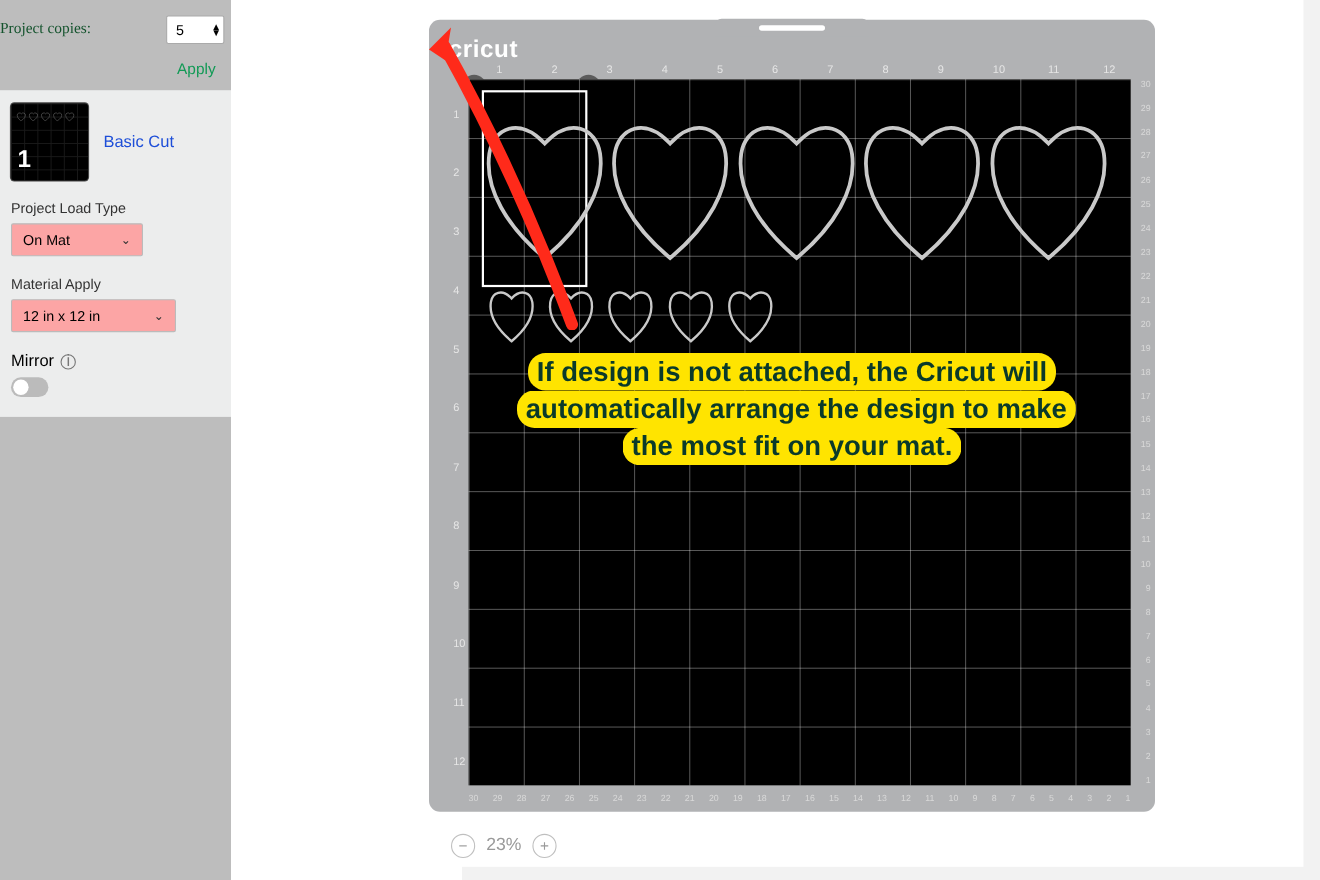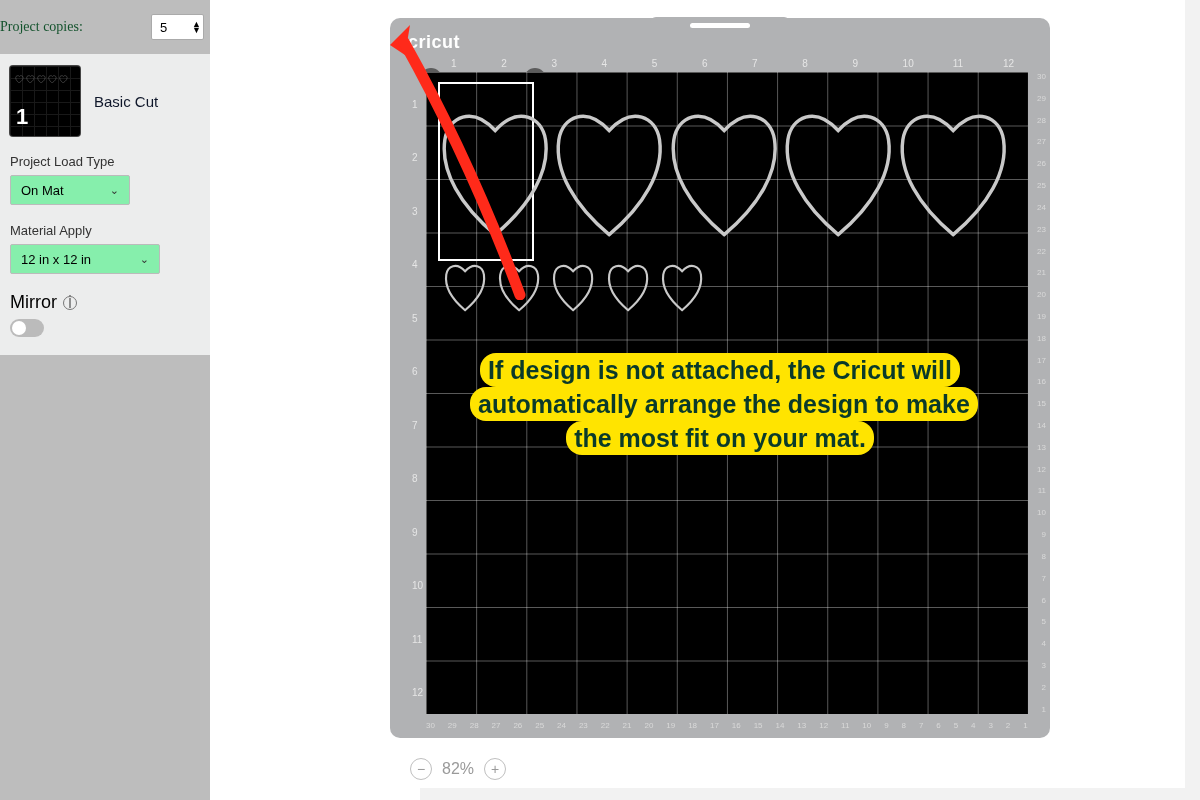--- a/index.html
+++ b/index.html
@@ -13,37 +13,37 @@
   .spinners { display:flex; flex-direction:column; line-height:6px; font-size:9px; cursor:pointer; color:#000; padding-left:4px;}
   .apply-row { text-align:right; padding: 0 14px 10px 0;}
   .apply-link { color: #129a56; font-size:14px; cursor:pointer;}
   .sidebar-panel { background: #eceded; padding: 12px 10px 18px 10px; }
   .mat-row { display:flex; align-items:center; gap:14px;}
   .thumb { width:70px; height:70px; background:#000; border-radius:3px; position:relative; overflow:hidden; box-shadow:0 0 0 1px #444;}
   .thumb .grid { position:absolute; inset:0; background-image:linear-gradient(#555 1px,transparent 1px),linear-gradient(90deg,#555 1px,transparent 1px); background-size:12px 12px; opacity:.3;}
   .thumb .num { position:absolute; left:6px; bottom:6px; color:#fff; font-weight:700; font-size:22px;}
   .thumb .tiny-hearts { position:absolute; top:4px; left:4px; display:flex; gap:1px;}
   .thumb .tiny-hearts span { width:10px; height:10px;}
-  .mat-label { font-size:15px; color:#0f172a;}
+  .mat-label { font-size:15px; color:#1d4ed8;}
   .field-label { font-size:13px; color:#333; margin-top:18px;}
-  .select { margin-top:6px; background:#86efac; border:1px solid #bbb; border-radius:2px; height:30px; display:flex; align-items:center; padding:0 10px; font-size:13px; justify-content:space-between; cursor:pointer; width:120px;}
+  .select { margin-top:6px; background:#fca5a5; border:1px solid #bbb; border-radius:2px; height:30px; display:flex; align-items:center; padding:0 10px; font-size:13px; justify-content:space-between; cursor:pointer; width:120px;}
   .select.wide { width:150px;align-items:center;}
   .chev { font-size:11px; color:#333;}
   .mirror-row { display:flex; align-items:center; gap:6px; margin-top:18px;}
-  .mirror-row span { font-size:18px;text-align:right;}
+  .mirror-row span { font-size:15px;text-align:right;}
   .info-icon { width:14px; height:14px; border:1px solid #777; border-radius:50%; display:inline-flex; align-items:center; justify-content:center; font-size:10px; color:#777;}
   .toggle { margin-top:6px; width:34px; height:18px; border-radius:9px; background:#bbb; position:relative; cursor:pointer;}
   .toggle::after { content:""; position:absolute; left:2px; top:2px; width:14px; height:14px; background:#fff; border-radius:50%;}
 
   .main { flex:1; position:relative; background:#fff; overflow:hidden;}
   .mat-wrap { position:absolute; left:180px; top:18px; width:660px; }
   .mat-tab { position:absolute; top:-1px; left:50%; transform:translateX(-50%); width:140px; height:16px; background:#b1b2b4; border-radius:6px 6px 0 0; z-index:2;}
   .mat-tab::after{content:"";position:absolute;left:50%;top:6px;transform:translateX(-50%);width:60px;height:5px;background:#fff;border-radius:3px;}
   .mat-body { width:660px; height:720px; background:#b1b2b4; border-radius:10px; padding:14px 18px 18px 18px; position:relative;}
-  .brand { color:#fff; font-weight:600; font-size:18px; letter-spacing:0.5px;}
+  .brand { color:#fff; font-weight:600; font-size:22px; letter-spacing:0.5px;}
   .ruler-top { position:absolute; left:36px; right:22px; top:40px; height:14px; }
   .ruler-top .tick, .ruler-left .tick { position:absolute; color:#e6e6e6; font-size:10px;}
   .ruler-left { position:absolute; top:54px; left:22px; bottom:24px; width:14px;}
   .cut-area { position:absolute; left:36px; top:54px; right:22px; bottom:24px; background:#000; }
   .grid-lines { position:absolute; inset:0; background-image:
       linear-gradient(rgba(255,255,255,.35) 1px,transparent 1px),
       linear-gradient(90deg,rgba(255,255,255,.35) 1px,transparent 1px);
     background-size: calc(100%/12) calc(100%/12);
   }
   .selection { position:absolute; border:2px solid #fff;}
@@ -51,21 +51,21 @@
   .circ-more { top:50px; left:30px;}
   .circ-reload { top:50px; left:134px;}
   .heart { position:absolute; background:transparent;}
   .heart svg { width:100%; height:100%; display:block;}
   .zoom { position:absolute; left:200px; bottom:20px; color:#9a9a9a; font-size:16px; display:flex; align-items:center; gap:10px;}
   .zbtn { width:22px;height:22px;border:1.5px solid #bfbfbf;border-radius:50%;display:flex;align-items:center;justify-content:center;font-size:14px;cursor:pointer;}
 
   
   .arrow { position:absolute; left:170px; top:20px; width:170px; height:280px; pointer-events:none; z-index:50;}
   
-  .callout-wrap { position:absolute; left:250px; top:320px; width:520px; z-index:60;margin-top:32px;}
+  .callout-wrap { position:absolute; left:250px; top:320px; width:520px; z-index:60;}
   .callout { position:relative; color:#0a3a2a; font-weight:800; font-size:25px; line-height:1.35; text-align:center; padding: 2px 10px;}
   .callout span { background: #ffe400; border-radius: 16px; padding: 3px 8px; box-decoration-break: clone; -webkit-box-decoration-break: clone;}
   .scrollbar-v { position:absolute; right:0; top:0; width:15px; height:100%; background:#f2f2f2;}
   .scrollbar-h { position:absolute; left:210px; right:0; bottom:0; height:12px; background:#f2f2f2;}
   
   .edge-nums{position:absolute;right:4px;top:54px;bottom:24px;width:16px;display:flex;flex-direction:column;justify-content:space-between;}
   .edge-nums span{color:#d9d9d9;font-size:8px;text-align:right;}
   .bot-nums{position:absolute;left:36px;right:22px;bottom:8px;display:flex;justify-content:space-between;}
   .bot-nums span{color:#d9d9d9;font-size:8px;}
 </style>
@@ -73,20 +73,23 @@
 <body>
 
 <div class="app">
   <aside class="sidebar">
     <div class="sidebar-top">
       <span class="pc-label">Project copies:</span>
       <label class="copies-input">
         <input type="text" value="5" style="">
         <span class="spinners">▲<br>▼</span>
       </label>
+    </div>
+    <div class="apply-row">
+      <span class="apply-link">Apply</span>
     </div>
     <div class="sidebar-panel">
       <div class="mat-row">
         <div class="thumb">
           <div class="grid"></div>
           <div class="tiny-hearts">
             <span>
             <svg viewBox="0 0 24 24">
                   <path d="M12 21s-8-5-8-12a5 5 0 0 1 9-3 5 5 0 0 1 9 3c0 7-10 12-10 12z" fill="none" stroke="#888"></path>
                 </svg></span>
@@ -286,21 +289,21 @@
             <svg viewBox="0 0 100 120">
                 <path d="M50 115 C20 90 2 60 6 32 C9 12 30 2 50 24 C70 2 91 12 94 32 C98 60 80 90 50 115 Z" fill="none" stroke="#c9c9c9" stroke-width="5"></path>
               </svg>
           </div>
         </div>
       </div>
     </div>
 
     <div class="zoom">
       <span class="zbtn">−</span>
-      <span>82%</span>
+      <span>23%</span>
       <span class="zbtn">+</span>
     </div>
 
     <svg class="arrow" viewBox="0 0 170 280">
       <path d="M30 5 L25 35 L10 25 Z" fill="#ff2a1a"></path>
       <path d="M24 22 Q90 140 140 275" stroke="#ff2a1a" stroke-width="11" fill="none" stroke-linecap="round"></path>
     </svg>
 
     <div class="callout-wrap">
       <div class="callout"><span>If design is not attached, the Cricut will automatically arrange the design to make the most fit on your mat.</span></div>

